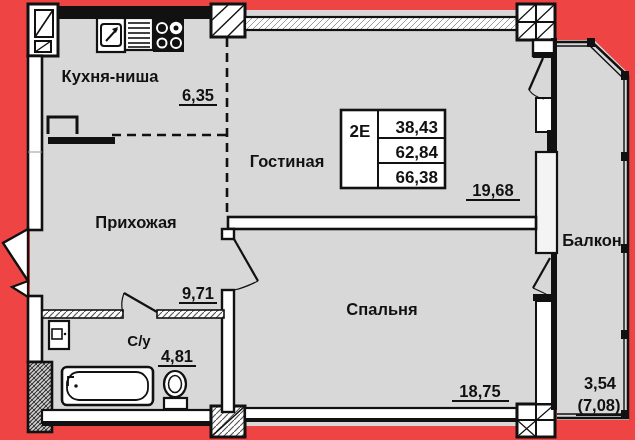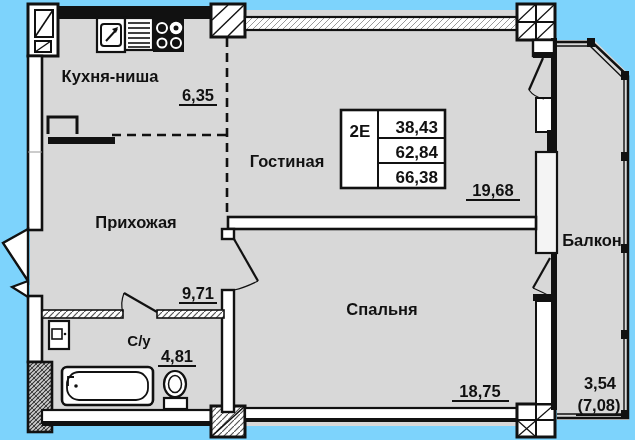--- a/index.html
+++ b/index.html
@@ -1,17 +1,17 @@
 <!DOCTYPE html>
 <html><head>
 <meta charset="utf-8">
 <style>
   html,body{margin:0;padding:0;background:#ffffff;}
   body{width:635px;height:440px;overflow:hidden;}
-  #plan-wrap{position:relative;width:635px;height:440px;background:#7dd3fc;}
+  #plan-wrap{position:relative;width:635px;height:440px;background:#ef4444;}
   svg{display:block;}
   text{font-family:"Liberation Sans","DejaVu Sans",sans-serif;font-weight:bold;fill:#111111;}
   .room-label{font-size:16.5px;}
   .area-label{font-size:16.5px;}
   .small-label{font-size:15px;}
   .legend-text{font-size:17px;}
 </style>
 </head>
 <body>
 

